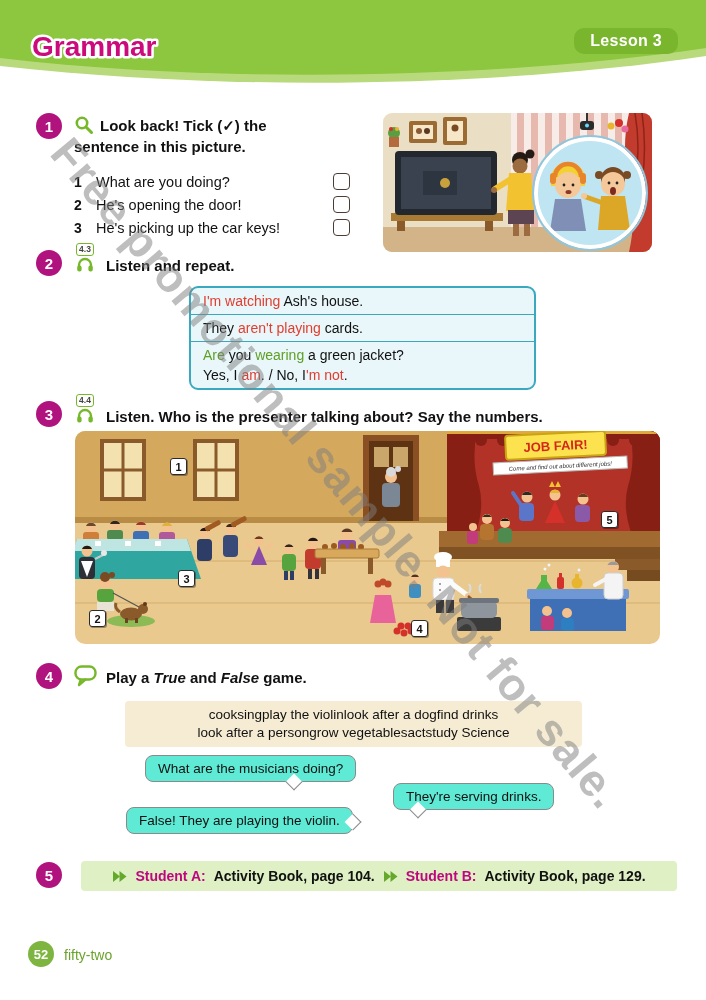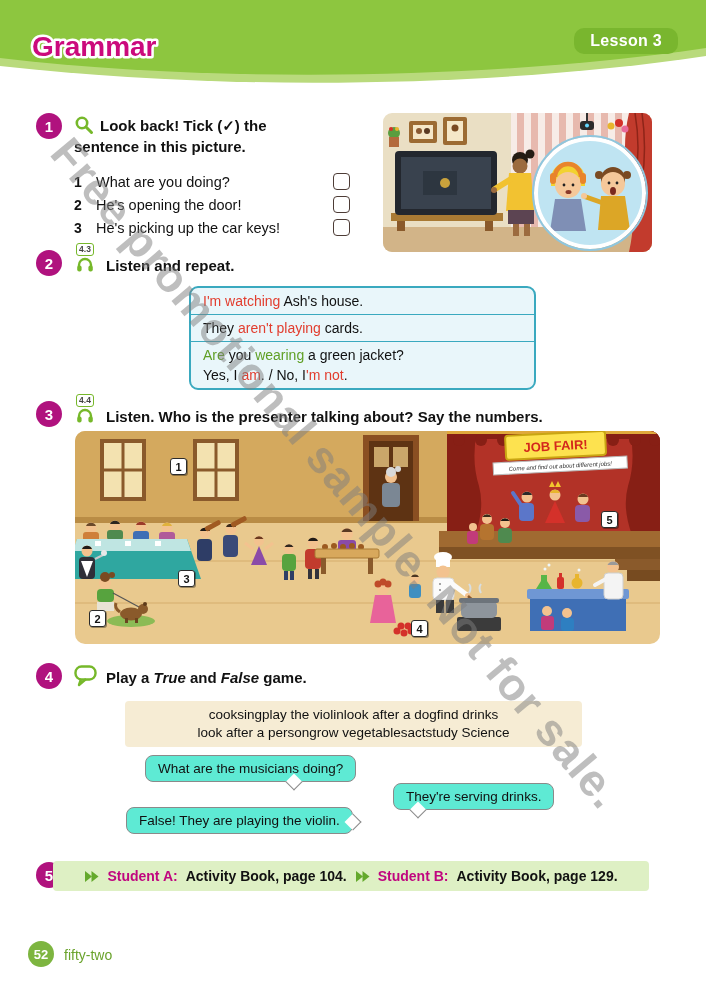--- a/index.html
+++ b/index.html
@@ -50,21 +50,21 @@
   .wrow { display:flex; justify-content:center; line-height:18px; white-space:nowrap; }
 
   .bubble { position:absolute; background:#5eead4; border:1.6px solid #8a8a8a; border-radius:8px;
     padding:5px 12px; font-size:13.5px; color:#111; white-space:nowrap; }
   .bubble:after { content:""; position:absolute; width:11px; height:11px; background:#fff; transform:rotate(45deg); }
   .tail-down:after { bottom:-6.8px; border-right:1.6px solid #8a8a8a; border-bottom:1.6px solid #8a8a8a; }
   .b1:after { left:68%; }
   .b2:after { left:18px; }
   .tail-right:after { right:-6.8px; top:8px; border-right:1.6px solid #8a8a8a; border-top:1.6px solid #8a8a8a; }
 
-  .ex5band { position:absolute; left:53px; top:861px; width:596px; height:30px; background:#def0c4;
+  .ex5band { position:absolute; left:81px; top:861px; width:596px; height:30px; background:#def0c4;
     border-radius:4px; display:flex; align-items:center; justify-content:center; gap:8px;
     font-size:14px; font-weight:bold; color:#111; }
   .magt { color:#c0067f; }
 
   .pgnum { position:absolute; left:28px; top:941px; width:26px; height:26px; border-radius:50%;
     background:#7db540; color:#fff; font-weight:bold; font-size:13px; display:flex; align-items:center; justify-content:center; }
   .pgword { position:absolute; left:64px; top:947px; color:#6aa32c; font-size:14px; }
 
   .watermark { position:absolute; left:80px; top:128px; transform:rotate(50deg); transform-origin:0 0;
     font-size:45px; font-weight:600; letter-spacing:1px; color:rgba(125,125,125,.5);

